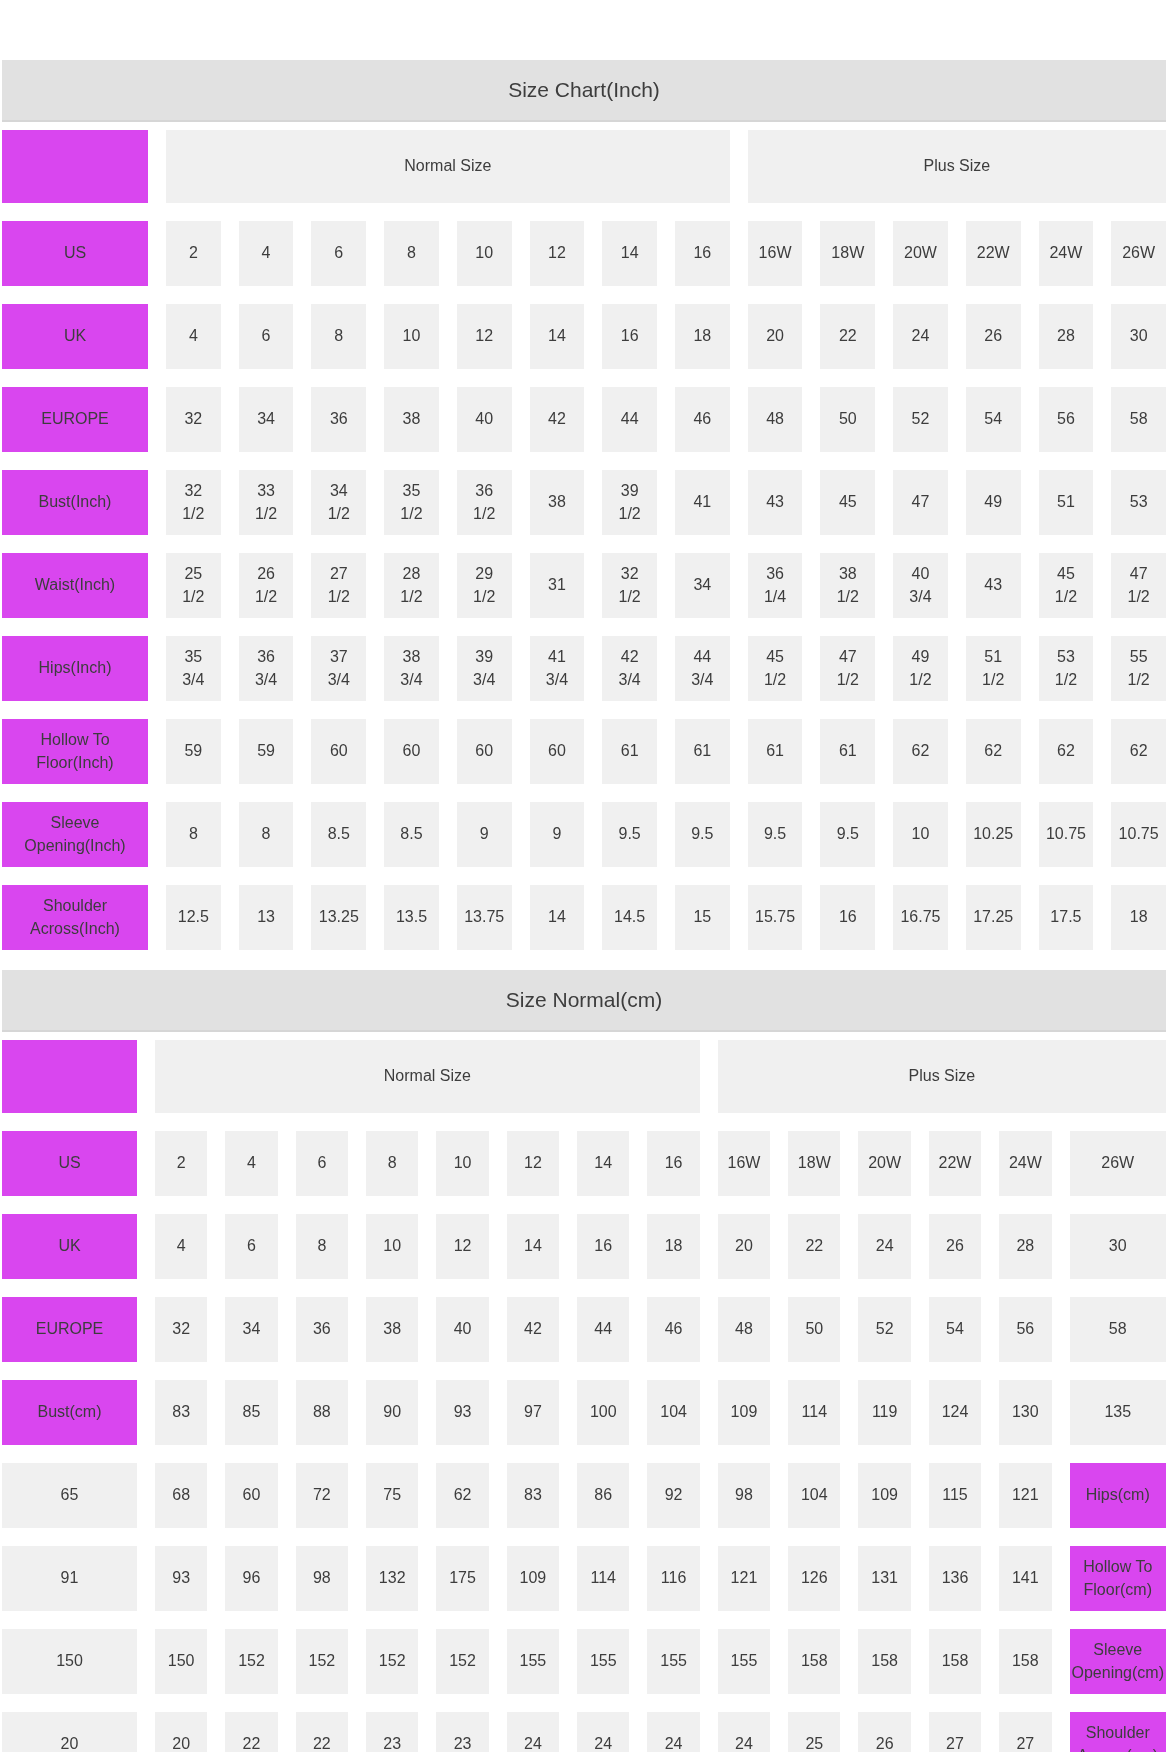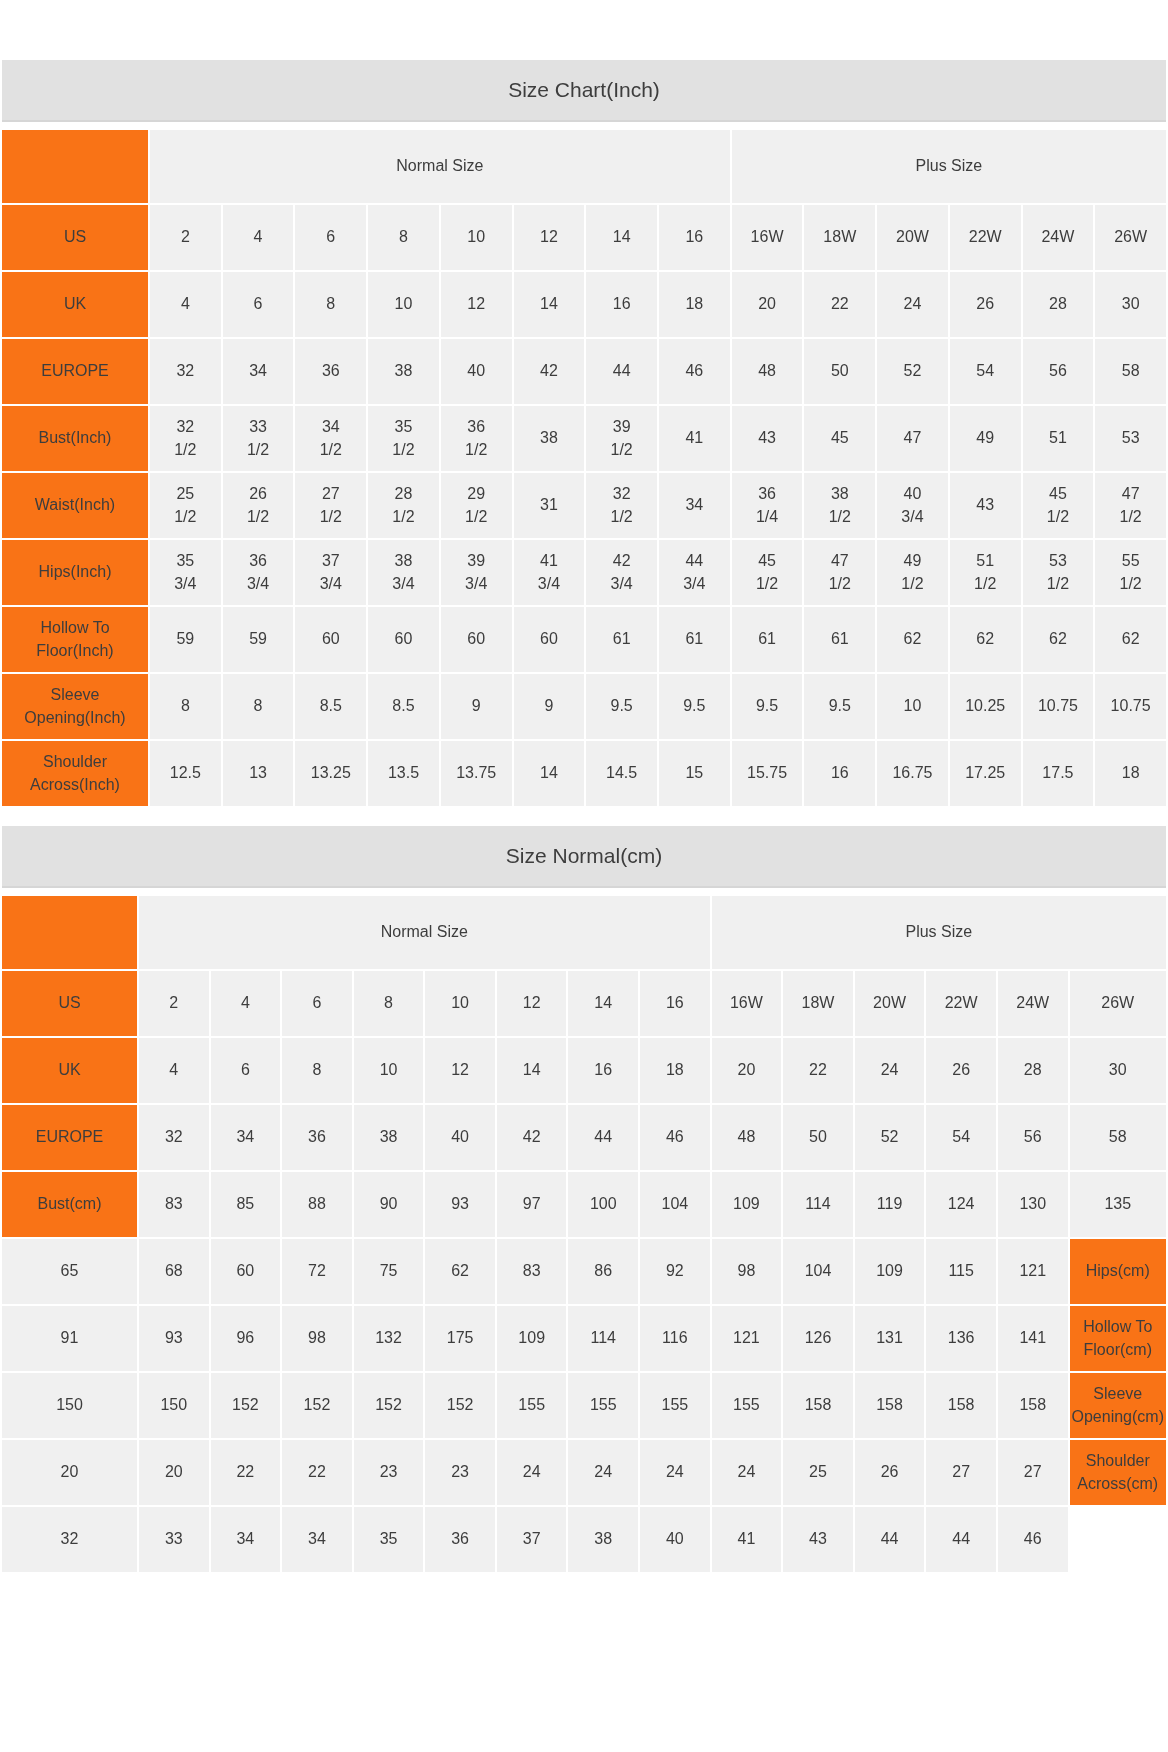--- a/index.html
+++ b/index.html
@@ -10,32 +10,32 @@
   }
   .page{padding:60px 2px 0 2px;}
   .title-bar{
     height:60px;background:#e1e1e1;border-bottom:2px solid #d6d6d6;
     display:flex;align-items:center;justify-content:center;
     font-size:21px;margin-bottom:8px;
   }
   .size-grid{
     display:grid;
     grid-template-columns:146px repeat(14,1fr);
-    gap:2px;
+    gap:18px;
     margin-bottom:20px;
   }
   .size-grid.cm{grid-template-columns:135px repeat(14,1fr);}
   .cell{
     background:#f0f0f0;
     display:flex;align-items:center;justify-content:center;
     text-align:center;font-size:16px;line-height:1.4;
     min-height:65px;padding:2px;box-sizing:border-box;
   }
   .group-cell{min-height:73px;}
-  .label-cell{background:#f97316;}
+  .label-cell{background:#d946ef;}
 </style>
 </head>
 <body>
 
 <div class="page">
 
   <section>
     <div class="title-bar">Size Chart(Inch)</div>
     <div class="size-grid inch">
         <div class="cell group-cell label-cell" style="grid-column: span 1;"></div>

